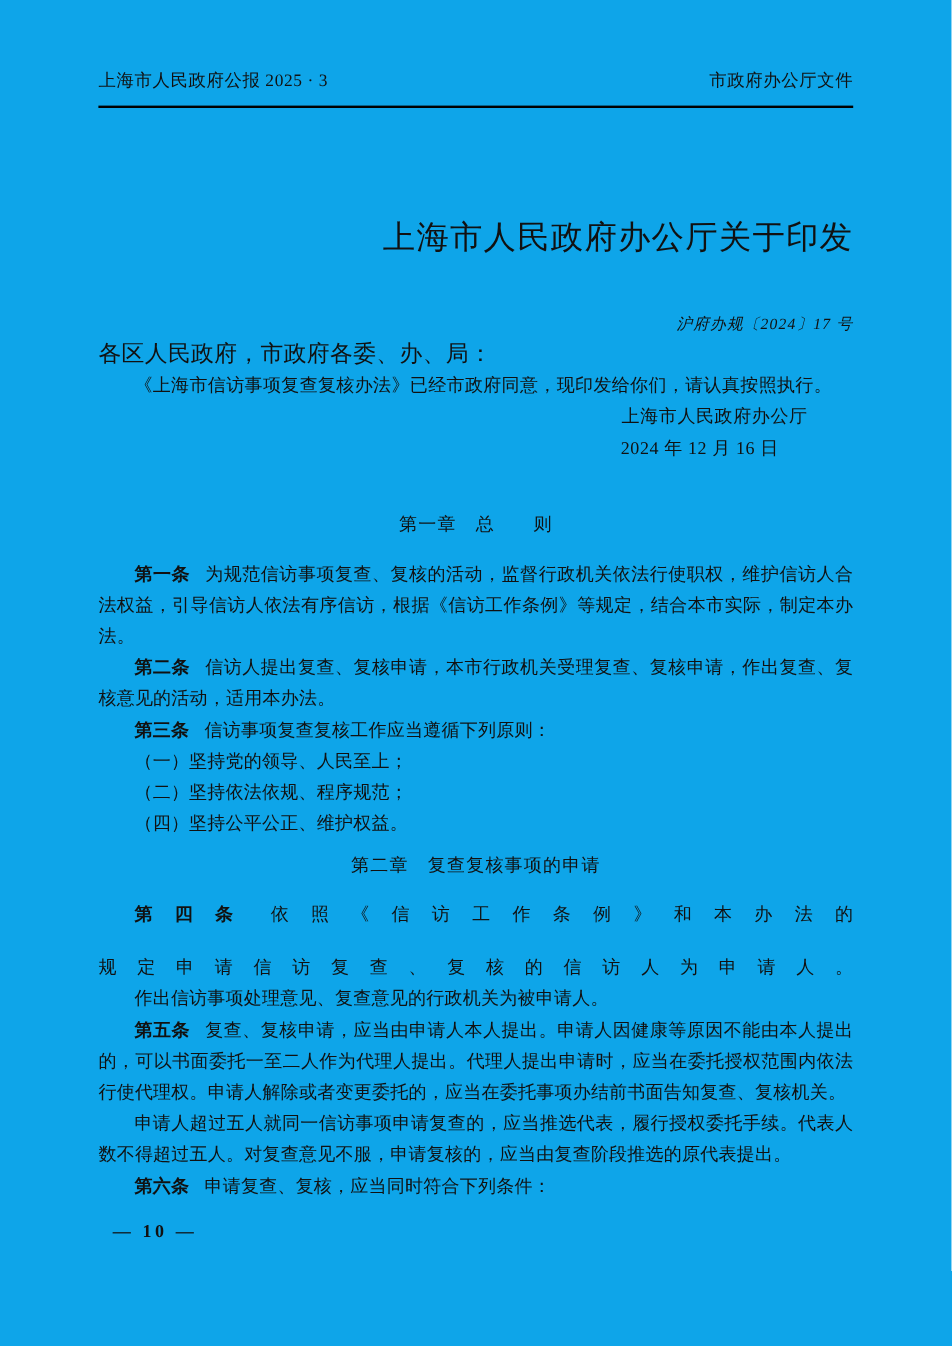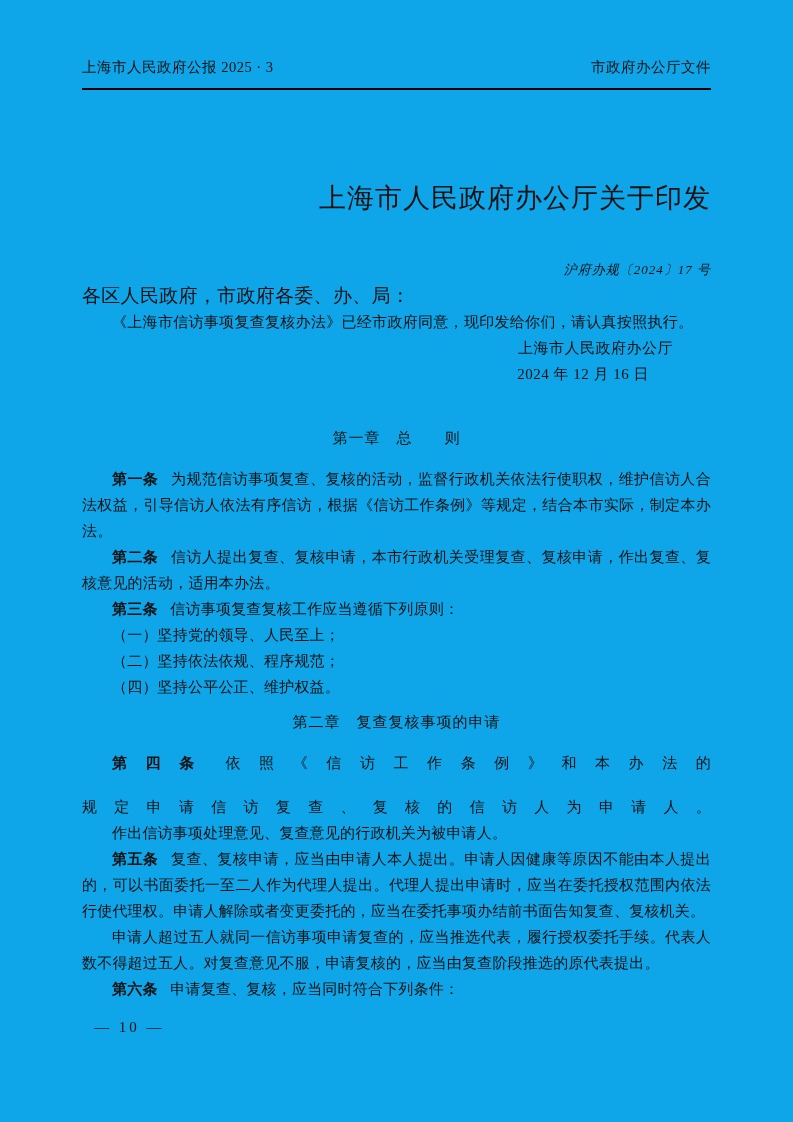--- a/index.html
+++ b/index.html
@@ -53,21 +53,21 @@
   .col p { text-indent: 2em; }
   .col p.cont { text-indent: 0; }
   .fill { text-align-last: justify; }
   .label {
     font-family: "Liberation Sans", sans-serif;
     font-weight: bold;
     margin-right: 0.85em;
   }
   .page-number {
     position: absolute; left: 94px; top: 1019px;
-    font-size: 15px; letter-spacing: 3px;
+    font-size: 15px; letter-spacing: 3px; font-weight: bold;
   }
 </style>
 </head>
 <body>
 
 <div class="page">
 
   <div class="header">
     <span>上海市人民政府公报 2025 · 3</span>
     <span>市政府办公厅文件</span>

